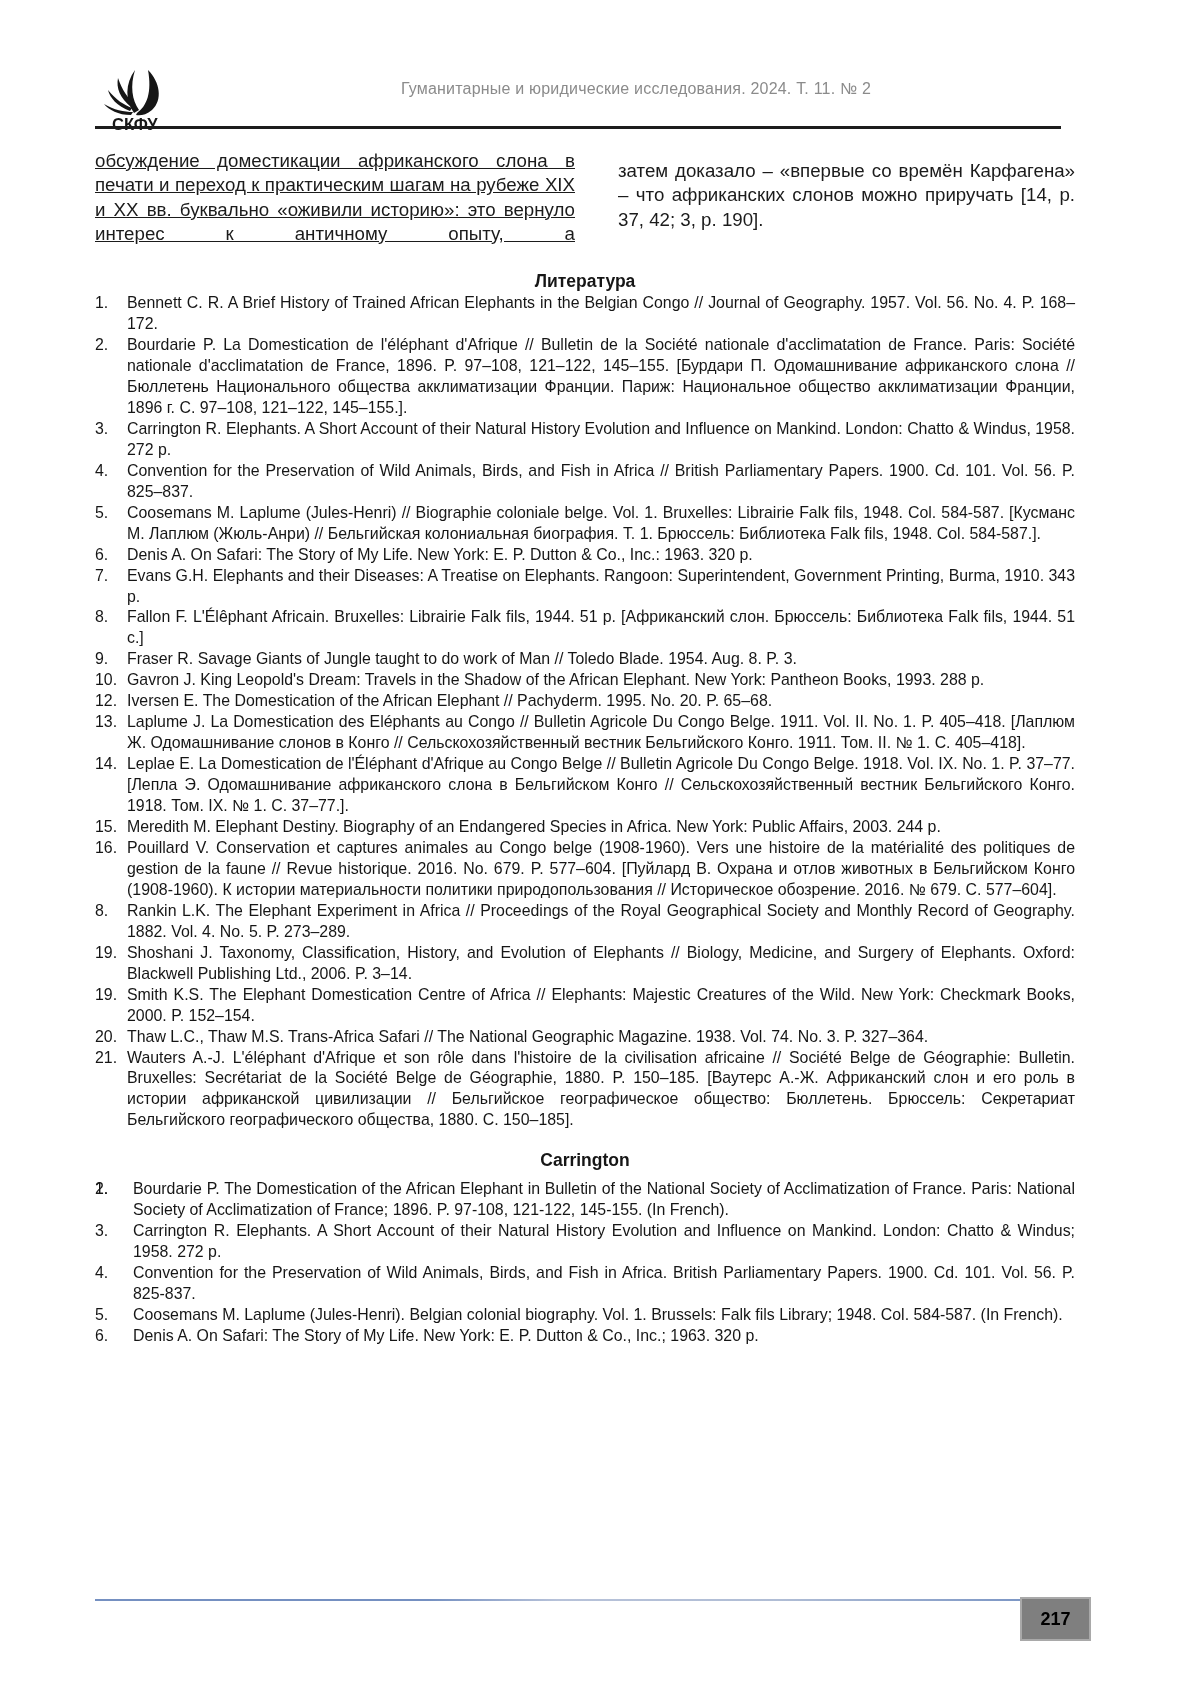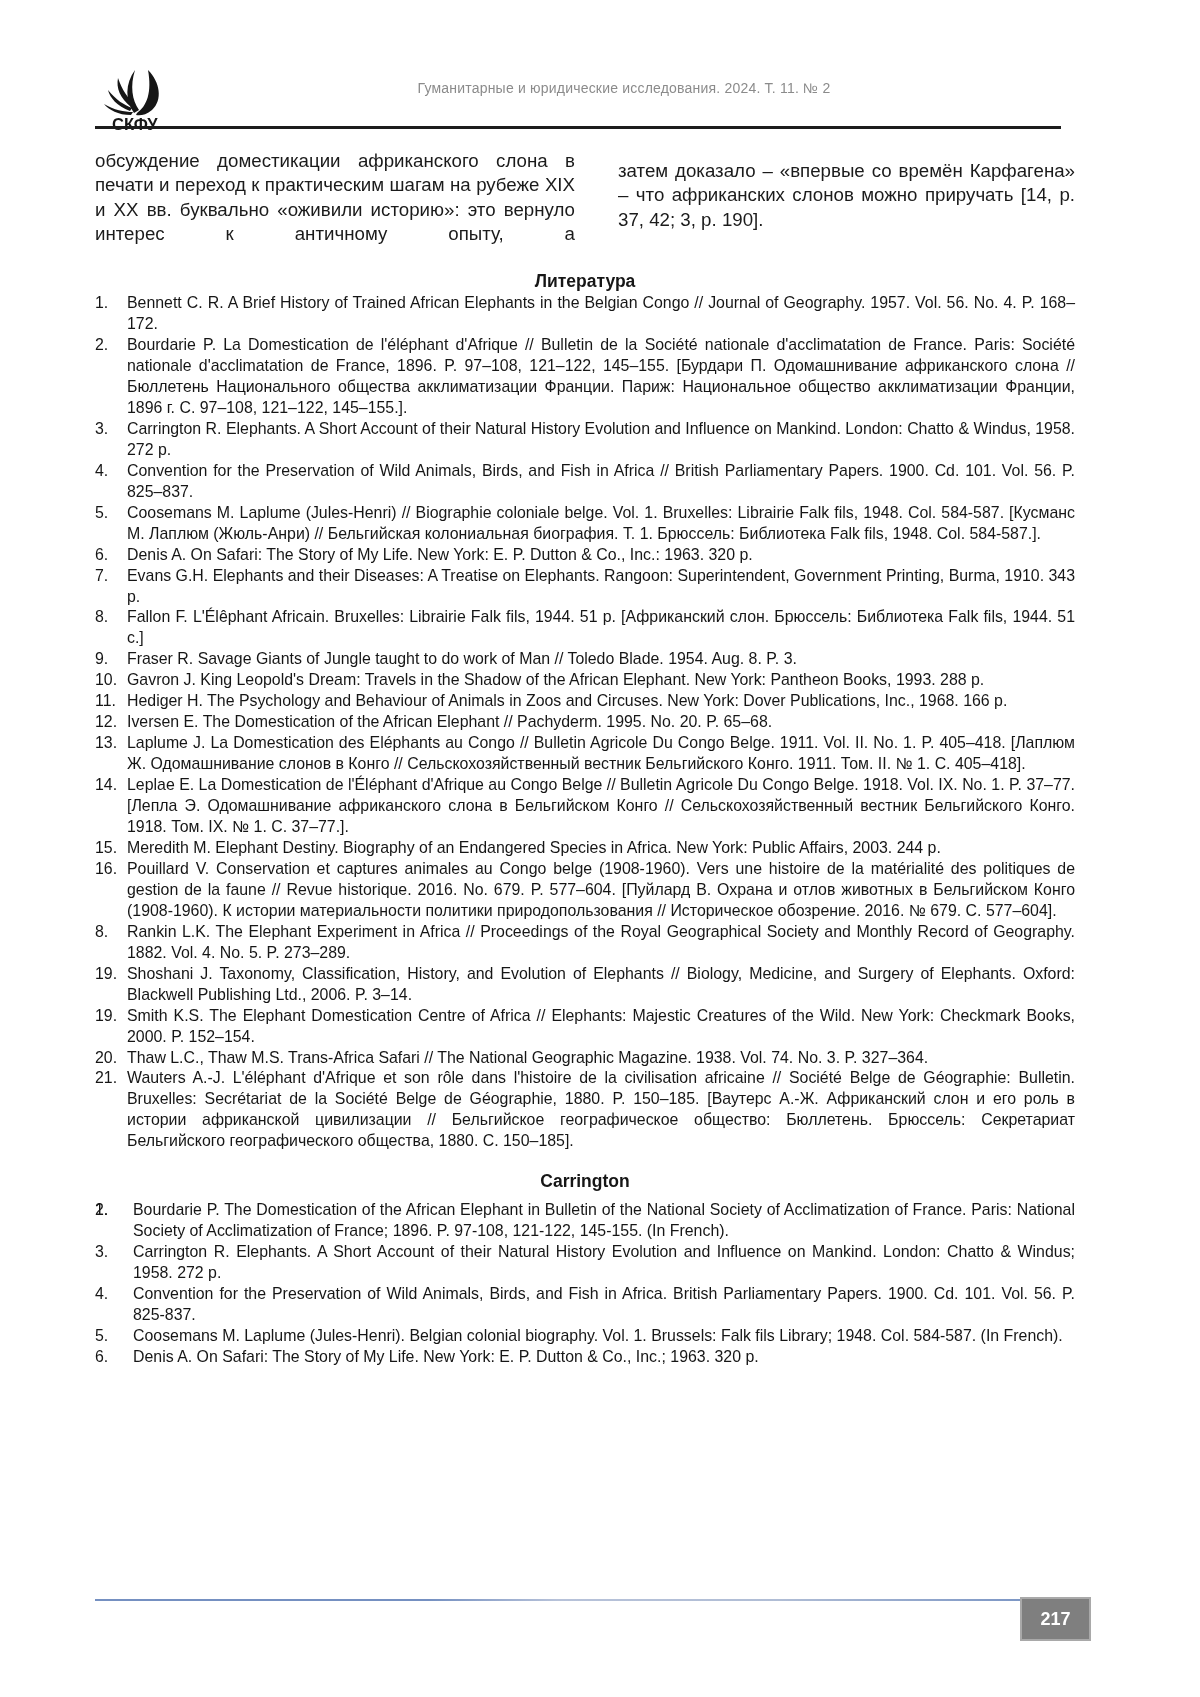--- a/index.html
+++ b/index.html
@@ -7,33 +7,33 @@
     position:relative;
     width:1200px; height:1697px;
     background:#ffffff;
     font-family:"Liberation Sans","DejaVu Sans",sans-serif;
     color:#1b1b1b;
     overflow:hidden;
   }
   
   .logo { position:absolute; left:90px; top:52px; width:100px; height:82px; }
   .journal-title {
-    position:absolute; left:134px; top:80px; width:980px;
-    text-align:center; font-size:14px; color:#8b8b8b; letter-spacing:0.2px;
+    position:absolute; left:146px; top:80px; width:980px;
+    text-align:center; font-size:16px; color:#8b8b8b; letter-spacing:0.2px;
   }
   .header-rule {
     position:absolute; left:95px; top:126px; width:966px; height:3px;
     background:#1d1d1d;
   }
   
   .content { position:absolute; left:95px; top:149px; width:980px; }
   .intro { display:flex; }
   .intro p { margin:0; font-size:18.7px; line-height:24.3px; text-align:justify; }
   .intro-left  { width:480px; margin-right:43px; }
-  .intro-left p { text-align-last:justify; }
+  .intro-left p { text-align-last:justify;text-decoration:underline; }
   .intro-right { width:457px;margin-top:10px; }
   .section-heading {
     text-align:center; font-weight:bold; font-size:17.5px; line-height:21px;
     margin:0; color:#161616;
   }
   .heading-lit  { margin-top:25px; margin-bottom:1px; }
   .heading-refs { margin-top:19px; margin-bottom:8px; }
   .ref-list { width:980px; }
   .ref-row {
     position:relative; text-align:justify;
@@ -43,21 +43,21 @@
   .refs-list .ref-row { padding-left:38px; }
   .ref-num { position:absolute; left:0; top:0; }
   
   .footer-rule {
     position:absolute; left:95px; top:1599px; width:925px; height:2px;
     background:linear-gradient(90deg,#7590c1 0%,#7590c1 36%,#b7c2d9 50%,#b0bdd5 74%,#7d97c5 100%);
   }
   .page-badge {
     position:absolute; left:1020px; top:1597px; width:71px; height:44px;
     background:#7f7f7f; border:2px solid #a9a9a9; box-sizing:border-box;
-    color:#ffffff; font-weight:bold; font-size:18px;
+    color:#000000; font-weight:bold; font-size:18px;
     display:flex; align-items:center; justify-content:center;
   }
 </style>
 </head>
 <body>
 
 <div class="page">
 
   <svg class="logo" viewBox="0 0 100 82" aria-hidden="true">
     <g fill="#161616" stroke="none">
@@ -94,21 +94,20 @@
         <div class="ref-row"><span class="ref-num">1.</span><span>Bennett C. R. A Brief History of Trained African Elephants in the Belgian Congo // Journal of Geography. 1957. Vol. 56. No. 4. P. 168–172.</span></div>
         <div class="ref-row"><span class="ref-num">2.</span><span>Bourdarie P. La Domestication de l'éléphant d'Afrique // Bulletin de la Société nationale d'acclimatation de France. Paris: Société nationale d'acclimatation de France, 1896. P. 97–108, 121–122, 145–155. [Бурдари П. Одомашнивание африканского слона // Бюллетень Национального общества акклиматизации Франции. Париж: Национальное общество акклиматизации Франции, 1896 г. С. 97–108, 121–122, 145–155.].</span></div>
         <div class="ref-row"><span class="ref-num">3.</span><span>Carrington R. Elephants. A Short Account of their Natural History Evolution and Influence on Mankind. London: Chatto &amp; Windus, 1958. 272 p.</span></div>
         <div class="ref-row"><span class="ref-num">4.</span><span>Convention for the Preservation of Wild Animals, Birds, and Fish in Africa // British Parliamentary Papers. 1900. Cd. 101. Vol. 56. P. 825–837.</span></div>
         <div class="ref-row"><span class="ref-num">5.</span><span>Coosemans M. Laplume (Jules-Henri) // Biographie coloniale belge. Vol. 1. Bruxelles: Librairie Falk fils, 1948. Col. 584-587. [Кусманс М. Лаплюм (Жюль-Анри) // Бельгийская колониальная биография. Т. 1. Брюссель: Библиотека Falk fils, 1948. Col. 584-587.].</span></div>
         <div class="ref-row"><span class="ref-num">6.</span><span>Denis A. On Safari: The Story of My Life. New York: E. P. Dutton &amp; Co., Inc.: 1963. 320 p.</span></div>
         <div class="ref-row"><span class="ref-num">7.</span><span>Evans G.H. Elephants and their Diseases: A Treatise on Elephants. Rangoon: Superintendent, Government Printing, Burma, 1910. 343 p.</span></div>
         <div class="ref-row"><span class="ref-num">8.</span><span>Fallon F. L'Élêphant Africain. Bruxelles: Librairie Falk fils, 1944. 51 p. [Африканский слон. Брюссель: Библиотека Falk fils, 1944. 51 c.]</span></div>
         <div class="ref-row"><span class="ref-num">9.</span><span>Fraser R. Savage Giants of Jungle taught to do work of Man // Toledo Blade. 1954. Aug. 8. P. 3.</span></div>
         <div class="ref-row"><span class="ref-num">10.</span><span>Gavron J. King Leopold's Dream: Travels in the Shadow of the African Elephant. New York: Pantheon Books, 1993. 288 p.</span></div>
-        <div class="ref-row"><span class="ref-num">11.</span><span>Hediger H. The Psychology and Behaviour of Animals in Zoos and Circuses. New York: Dover Publications, Inc., 1968. 166 p.</span></div>
         <div class="ref-row"><span class="ref-num">12.</span><span>Iversen E. The Domestication of the African Elephant // Pachyderm. 1995. No. 20. P. 65–68.</span></div>
         <div class="ref-row"><span class="ref-num">13.</span><span>Laplume J. La Domestication des Eléphants au Congo // Bulletin Agricole Du Congo Belge. 1911. Vol. II. No. 1. P. 405–418. [Лаплюм Ж. Одомашнивание слонов в Конго // Сельскохозяйственный вестник Бельгийского Конго. 1911. Том. II. № 1. С. 405–418].</span></div>
         <div class="ref-row"><span class="ref-num">14.</span><span>Leplae E. La Domestication de l'Éléphant d'Afrique au Congo Belge // Bulletin Agricole Du Congo Belge. 1918. Vol. IX. No. 1. P. 37–77. [Лепла Э. Одомашнивание африканского слона в Бельгийском Конго // Сельскохозяйственный вестник Бельгийского Конго. 1918. Том. IX. № 1. С. 37–77.].</span></div>
         <div class="ref-row"><span class="ref-num">15.</span><span>Meredith M. Elephant Destiny. Biography of an Endangered Species in Africa. New York: Public Affairs, 2003. 244 p.</span></div>
         <div class="ref-row"><span class="ref-num">16.</span><span>Pouillard V. Conservation et captures animales au Congo belge (1908-1960). Vers une histoire de la matérialité des politiques de gestion de la faune // Revue historique. 2016. No. 679. P. 577–604. [Пуйлард В. Охрана и отлов животных в Бельгийском Конго (1908-1960). К истории материальности политики природопользования // Историческое обозрение. 2016. № 679. С. 577–604].</span></div>
         <div class="ref-row"><span class="ref-num">8.</span><span>Rankin L.K. The Elephant Experiment in Africa // Proceedings of the Royal Geographical Society and Monthly Record of Geography. 1882. Vol. 4. No. 5. P. 273–289.</span></div>
         <div class="ref-row"><span class="ref-num">19.</span><span>Shoshani J. Taxonomy, Classification, History, and Evolution of Elephants // Biology, Medicine, and Surgery of Elephants. Oxford: Blackwell Publishing Ltd., 2006. P. 3–14.</span></div>
         <div class="ref-row"><span class="ref-num">19.</span><span>Smith K.S. The Elephant Domestication Centre of Africa // Elephants: Majestic Creatures of the Wild. New York: Checkmark Books, 2000. P. 152–154.</span></div>
         <div class="ref-row"><span class="ref-num">20.</span><span>Thaw L.C., Thaw M.S. Trans-Africa Safari // The National Geographic Magazine. 1938. Vol. 74. No. 3. P. 327–364.</span></div>
         <div class="ref-row"><span class="ref-num">21.</span><span>Wauters A.-J. L'éléphant d'Afrique et son rôle dans l'histoire de la civilisation africaine // Société Belge de Géographie: Bulletin. Bruxelles: Secrétariat de la Société Belge de Géographie, 1880. P. 150–185. [Ваутерс А.-Ж. Африканский слон и его роль в истории африканской цивилизации // Бельгийское географическое общество: Бюллетень. Брюссель: Секретариат Бельгийского географического общества, 1880. С. 150–185].</span></div>

